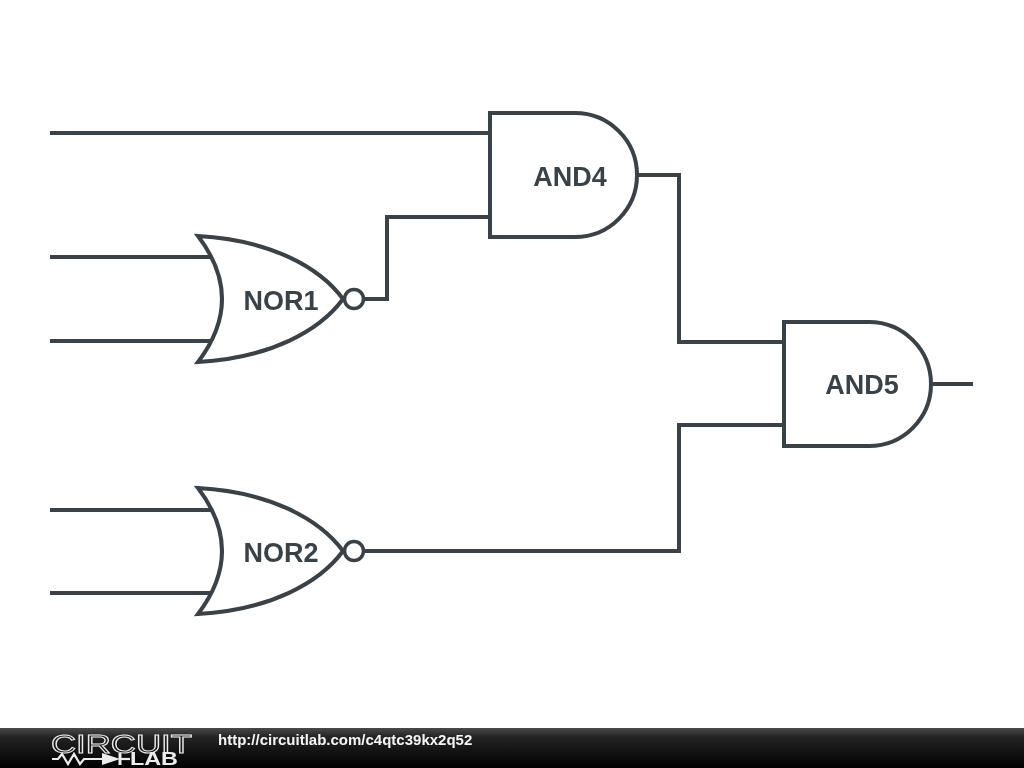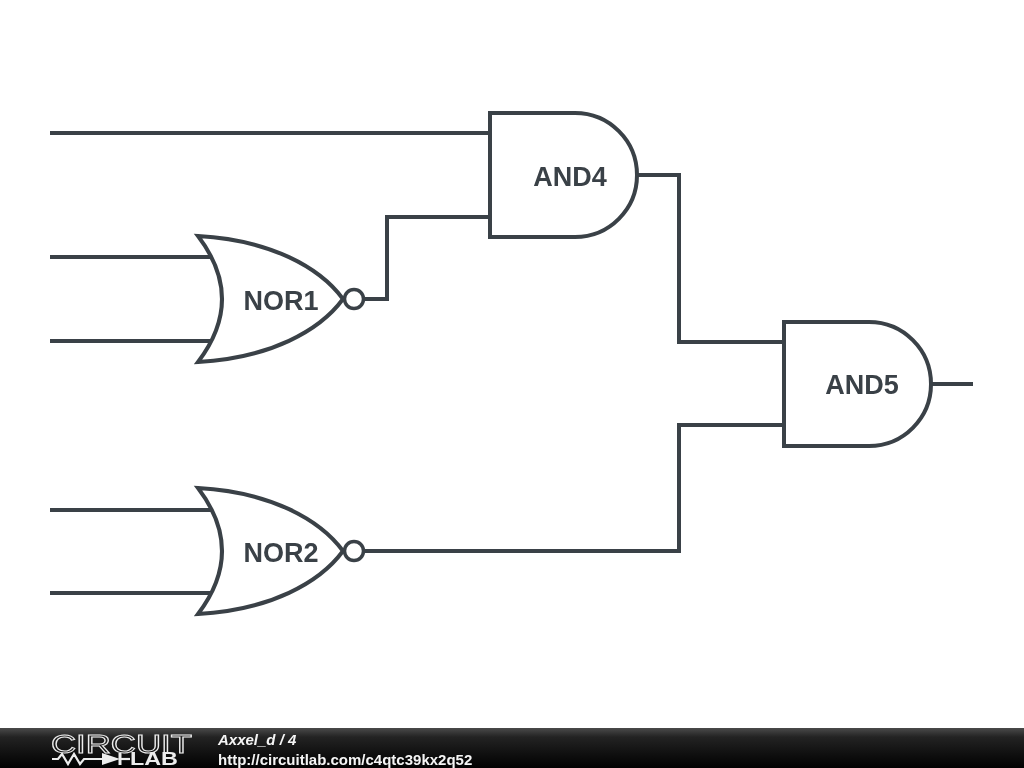--- a/index.html
+++ b/index.html
@@ -81,16 +81,15 @@
     <text x="1" y="25" font-size="25" font-family="Liberation Sans, sans-serif" fill="none" stroke="#ededed" stroke-width="1" textLength="141" lengthAdjust="spacingAndGlyphs">CIRCUIT</text>
     <polyline points="2,31 8,31 12,26 18,36 24,26 30,36 34,31 52,31" fill="none" stroke="#ededed" stroke-width="2.2"></polyline>
     <g>
       <polygon points="52,25 52,37 70,31" fill="#ededed"></polygon>
       <line x1="70" y1="25" x2="70" y2="37" stroke="#ededed" stroke-width="3"></line>
       <line x1="70" y1="31" x2="80" y2="31" stroke="#ededed" stroke-width="2.2"></line>
     </g>
     <text x="80" y="37" font-size="19" font-weight="bold" font-family="Liberation Sans, sans-serif" fill="#ededed" textLength="48" lengthAdjust="spacingAndGlyphs">LAB</text>
   </svg>
   <div class="meta">
-    <div class="footer-title">Axxel_d / 4</div>
     <div class="footer-url">http://circuitlab.com/c4qtc39kx2q52</div>
   </div>
 </div>
 
 </body></html>

